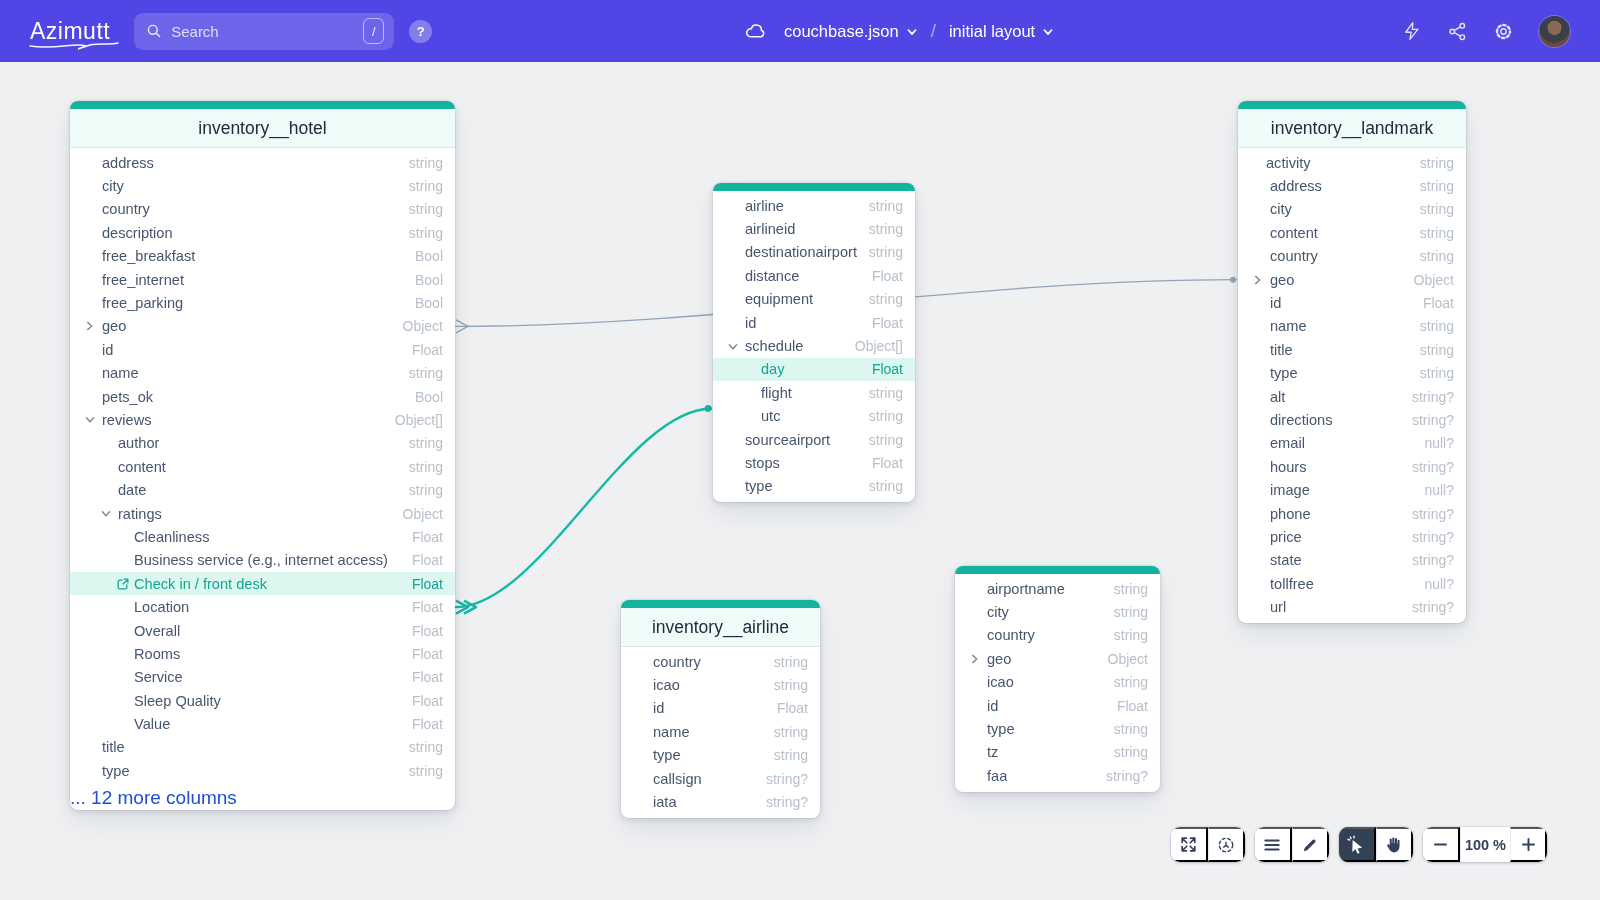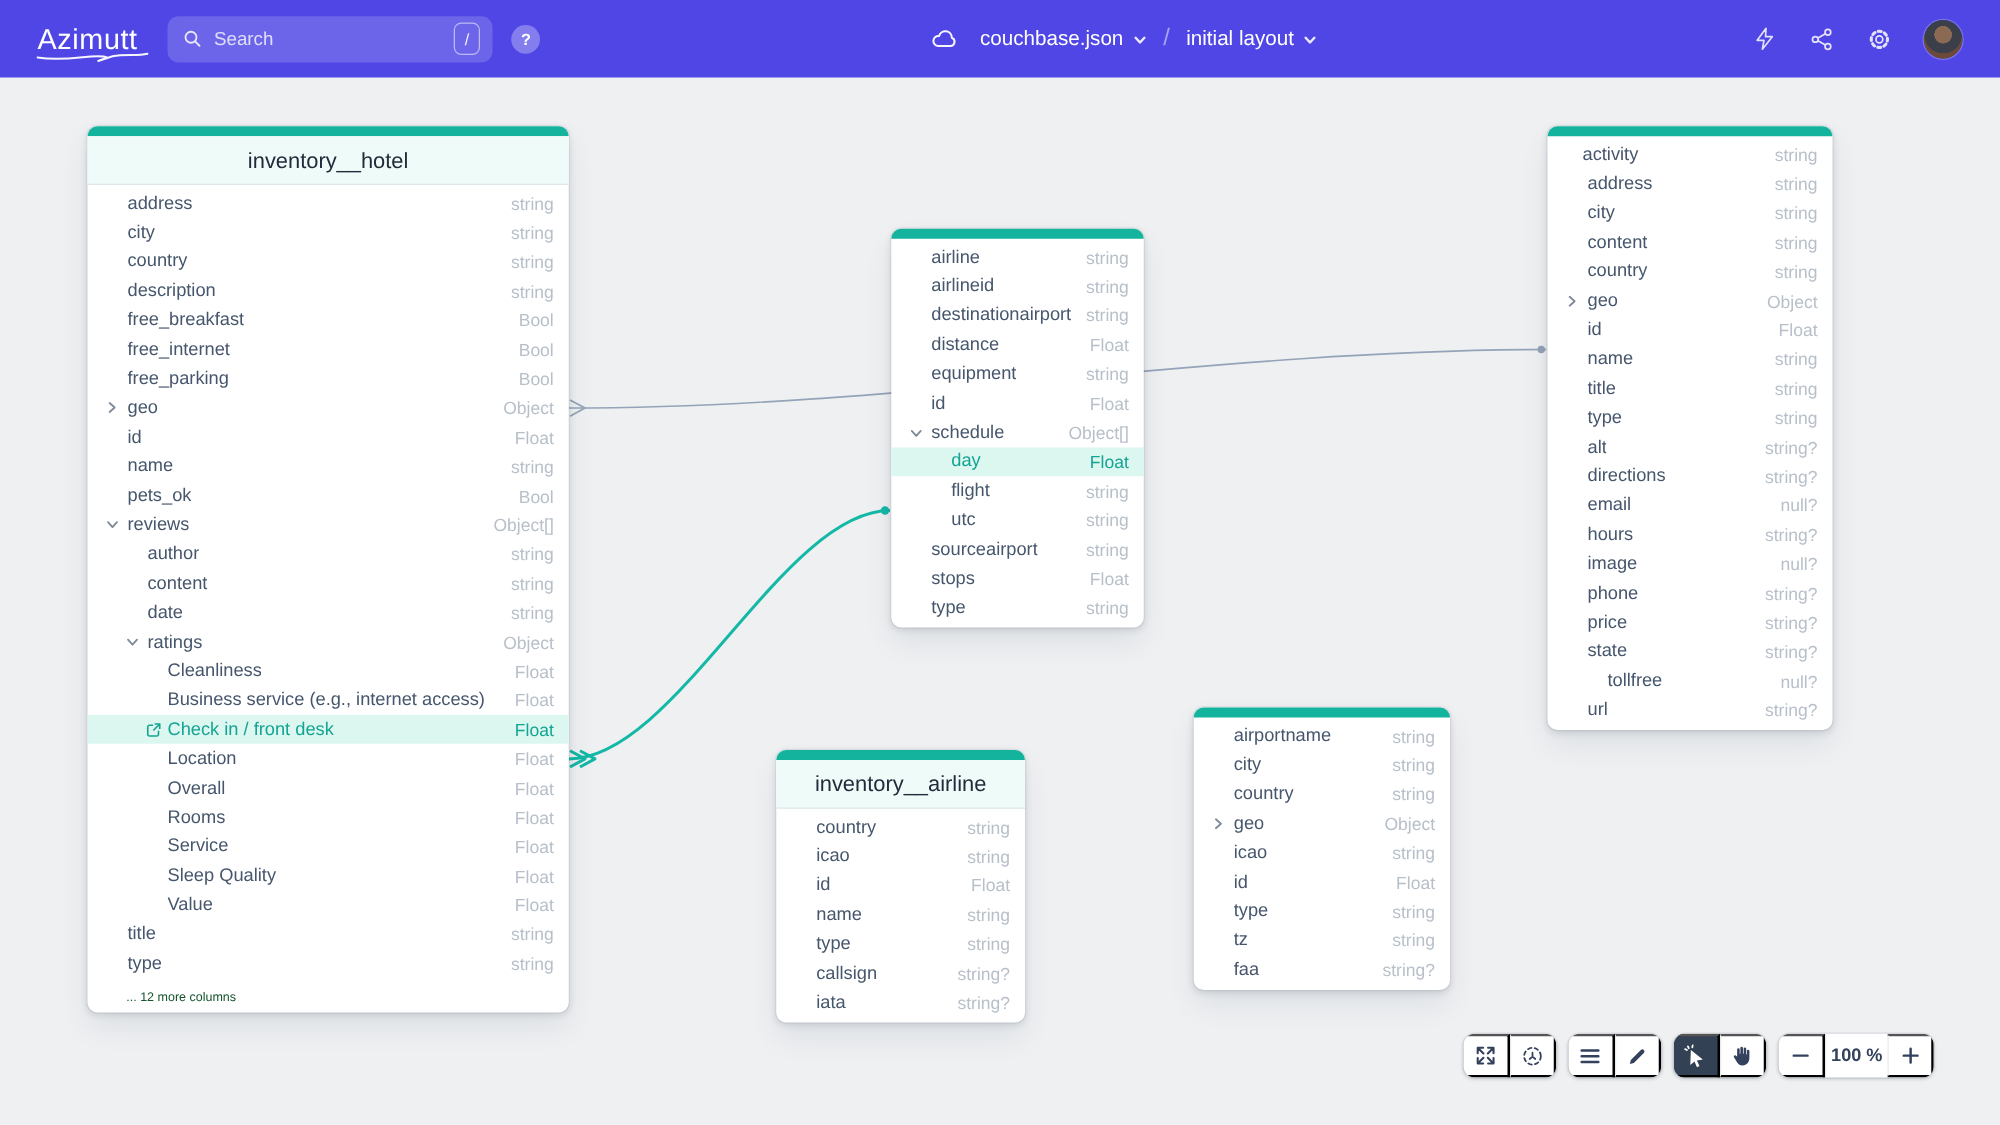--- a/index.html
+++ b/index.html
@@ -48,22 +48,22 @@
   .card-title { flex:1; text-align:center; font-size:17.5px; color:#212b3b; white-space:nowrap; overflow:hidden; }
   .kebab { width:14px; display:flex; justify-content:center; color:#9aa4b0; cursor:pointer; }
   .card-body { padding:3px 0 4px; }
   .crow { position:relative; height:23.4px; display:flex; align-items:center; font-size:14.6px;
           color:#46566c; cursor:pointer; }
   .crow .chev { position:absolute; display:flex; color:#7e8a99; }
   .col-name { white-space:nowrap; overflow:hidden; }
   .col-type { margin-left:auto; padding:0 12px 0 8px; color:#b7bfc9; font-size:14px; white-space:nowrap; }
   .crow.hl { background:#dcf7f0; }
   .crow.hl .col-name, .crow.hl .col-type, .crow.hl .chev { color:#14a493; }
-  .card-footer { height:23px; display:flex; align-items:center; padding-left:31px;
-                 color:#14532d; font-size:10px; cursor:pointer; }
+  .card-footer { height:23px; display:flex; align-items:center; 
+                 color:#1d4ed8; font-size:19px; cursor:pointer; }
 
   
   .toolbar { position:absolute; right:53px; bottom:38px; display:flex; gap:10px; z-index:15; }
   .tgroup { display:flex; background:#fff; border-radius:9px; overflow:hidden;
             box-shadow:0 0 0 1px rgba(16,24,40,.06), 0 1px 3px rgba(16,24,40,.2); }
   .tbtn { width:37px; height:35px; display:flex; align-items:center; justify-content:center;
           color:#33415c; background:#fff; border-left:1px solid #e8eaee; cursor:pointer; }
   .tbtn:first-child { border-left:none; }
   .tbtn.active { background:#334155; color:#fff; }
   .zoom-label { min-width:46px; padding:0 4px; display:flex; align-items:center; justify-content:center;
@@ -471,20 +471,25 @@
   <div class="crow" style="padding-left: 32px;">
 
     <span class="col-name">faa</span>
     <span class="col-type">string?</span>
   </div>
 </div>
   </div>
 
   <div class="card" style="left: 1238px; top: 101px; width: 228px;">
     <div class="card-accent"></div>
+    <div class="card-header">
+      <span class="hspacer"></span>
+      <span class="card-title">inventory__landmark</span>
+      <span class="kebab"></span>
+    </div>
     <div class="card-body">
   <div class="crow" style="padding-left: 28px;">
 
     <span class="col-name">activity</span>
     <span class="col-type">string</span>
   </div>
 
   <div class="crow" style="padding-left: 32px;">
 
     <span class="col-name">address</span>
@@ -584,21 +589,21 @@
     <span class="col-name">price</span>
     <span class="col-type">string?</span>
   </div>
 
   <div class="crow" style="padding-left: 32px;">
 
     <span class="col-name">state</span>
     <span class="col-type">string?</span>
   </div>
 
-  <div class="crow" style="padding-left: 48px;">
+  <div class="crow" style="padding-left: 32px;">
 
     <span class="col-name">tollfree</span>
     <span class="col-type">null?</span>
   </div>
 
   <div class="crow" style="padding-left: 32px;">
 
     <span class="col-name">url</span>
     <span class="col-type">string?</span>
   </div>

